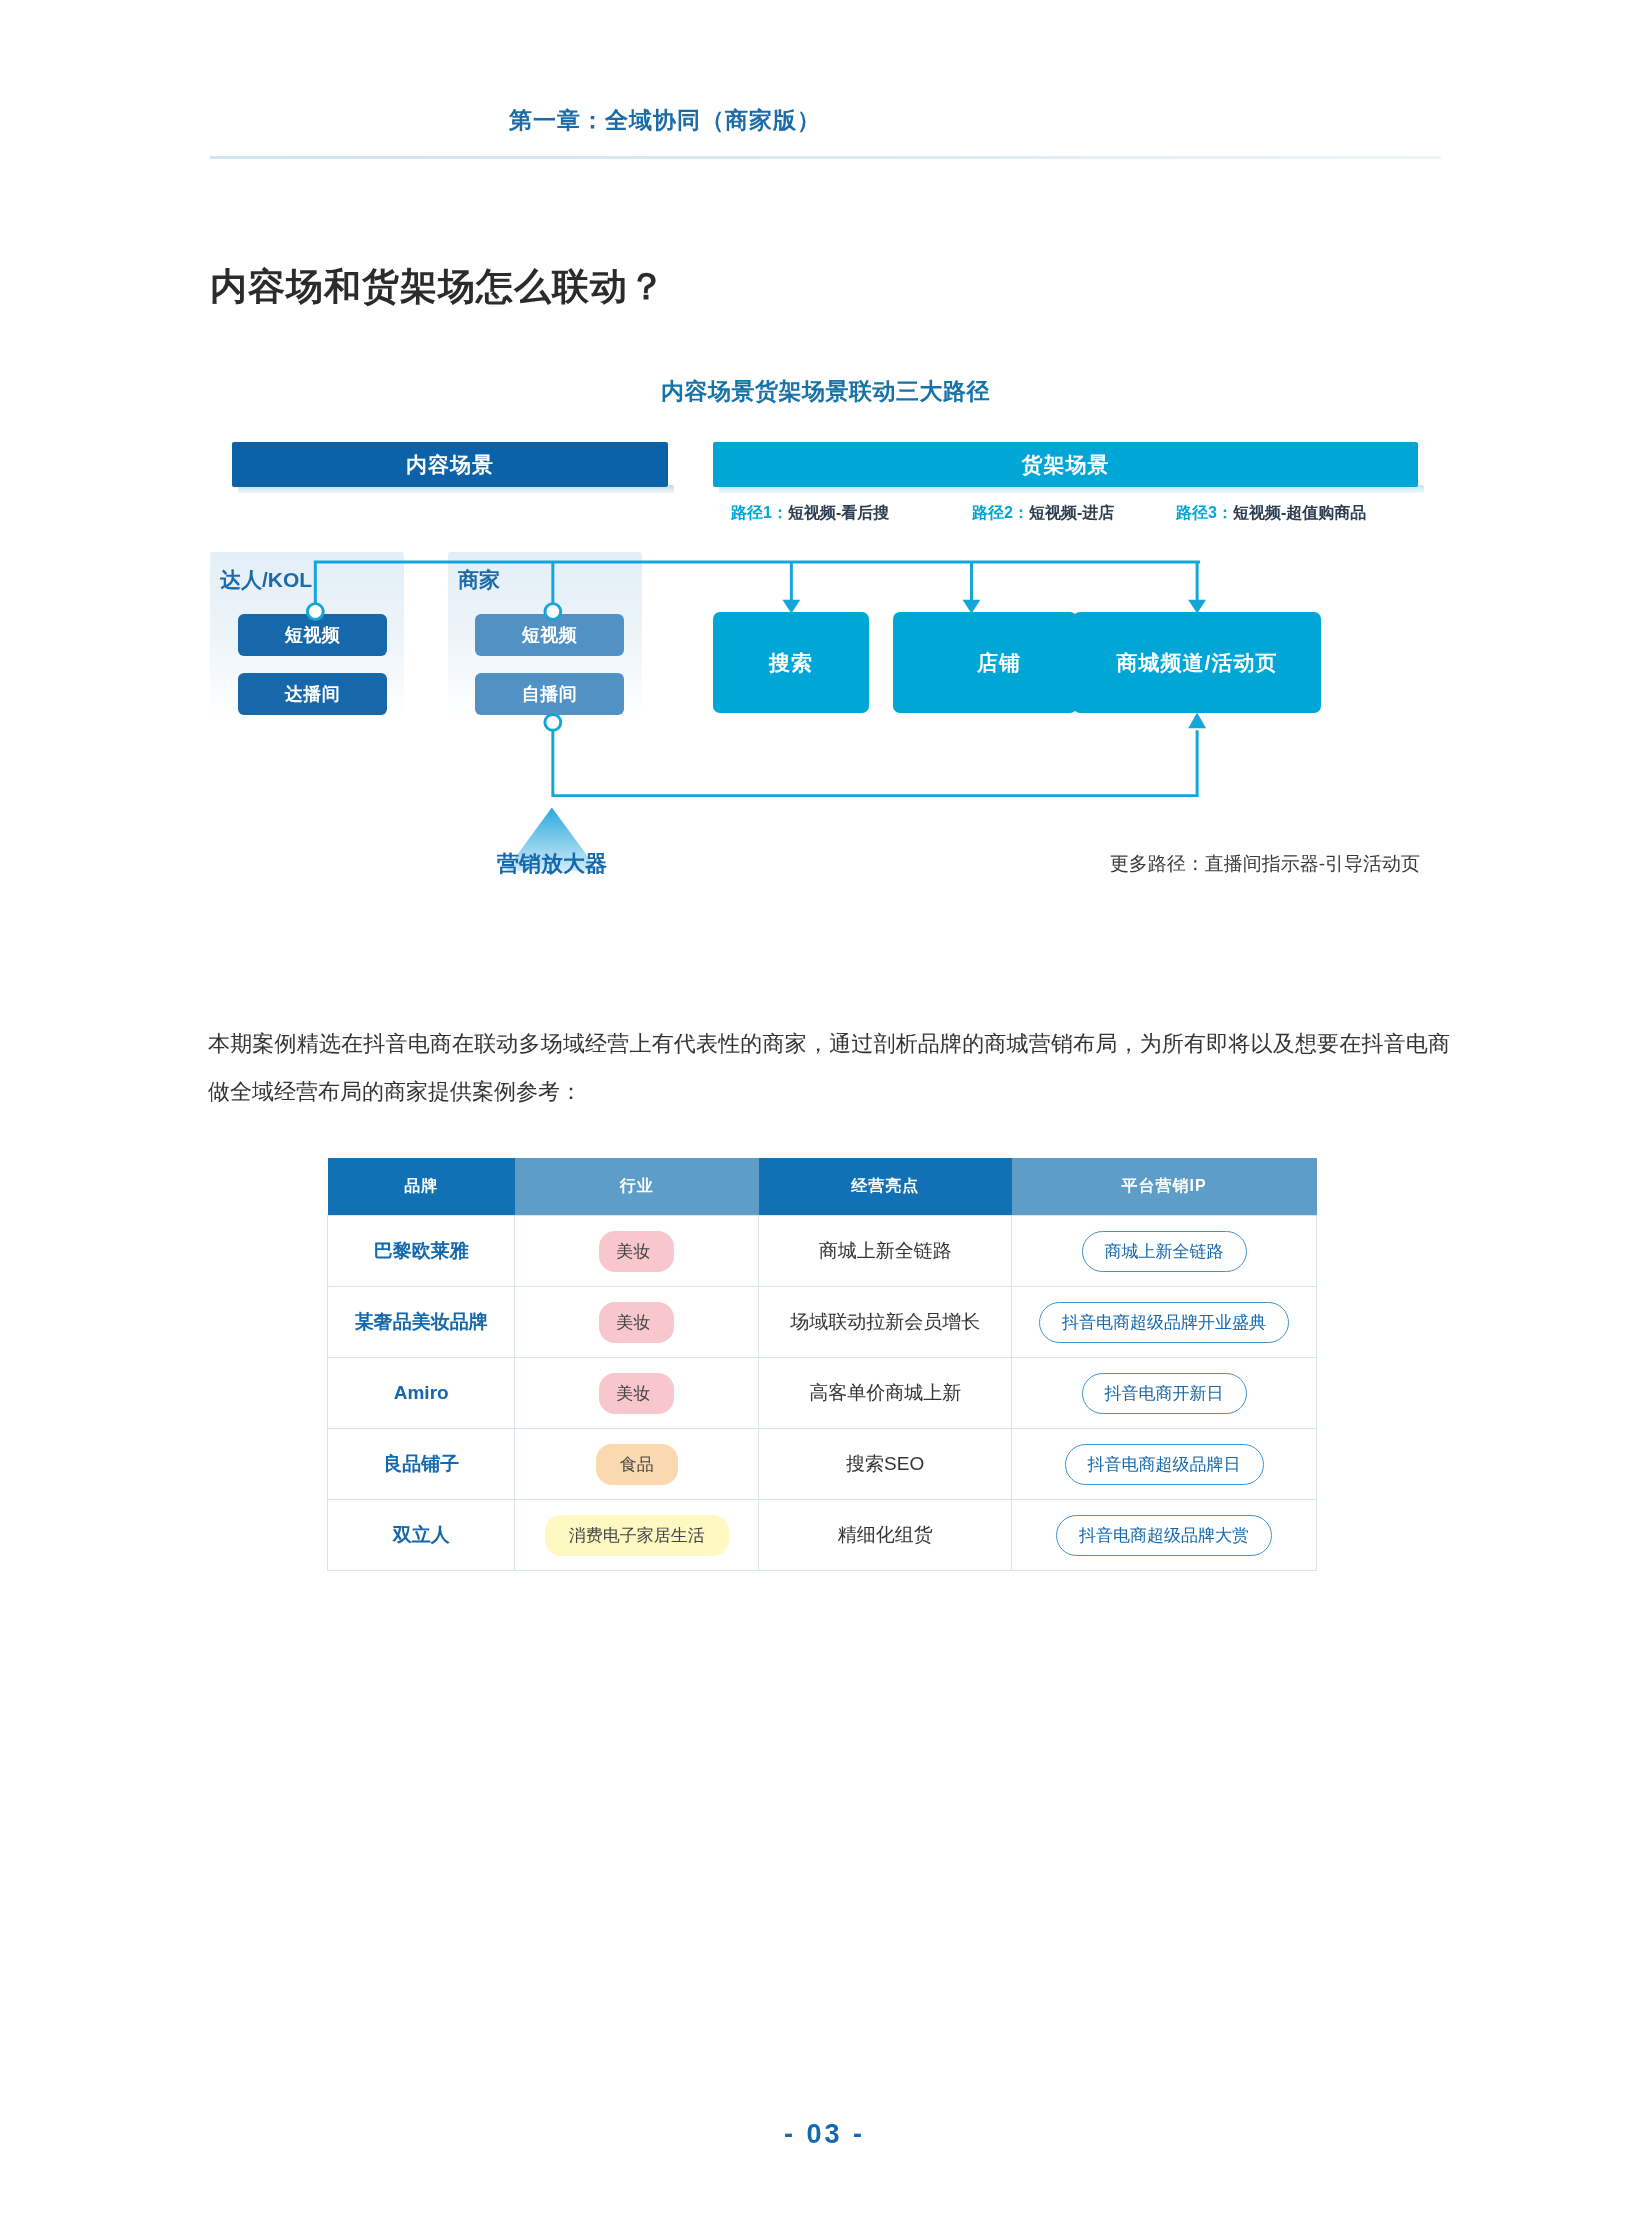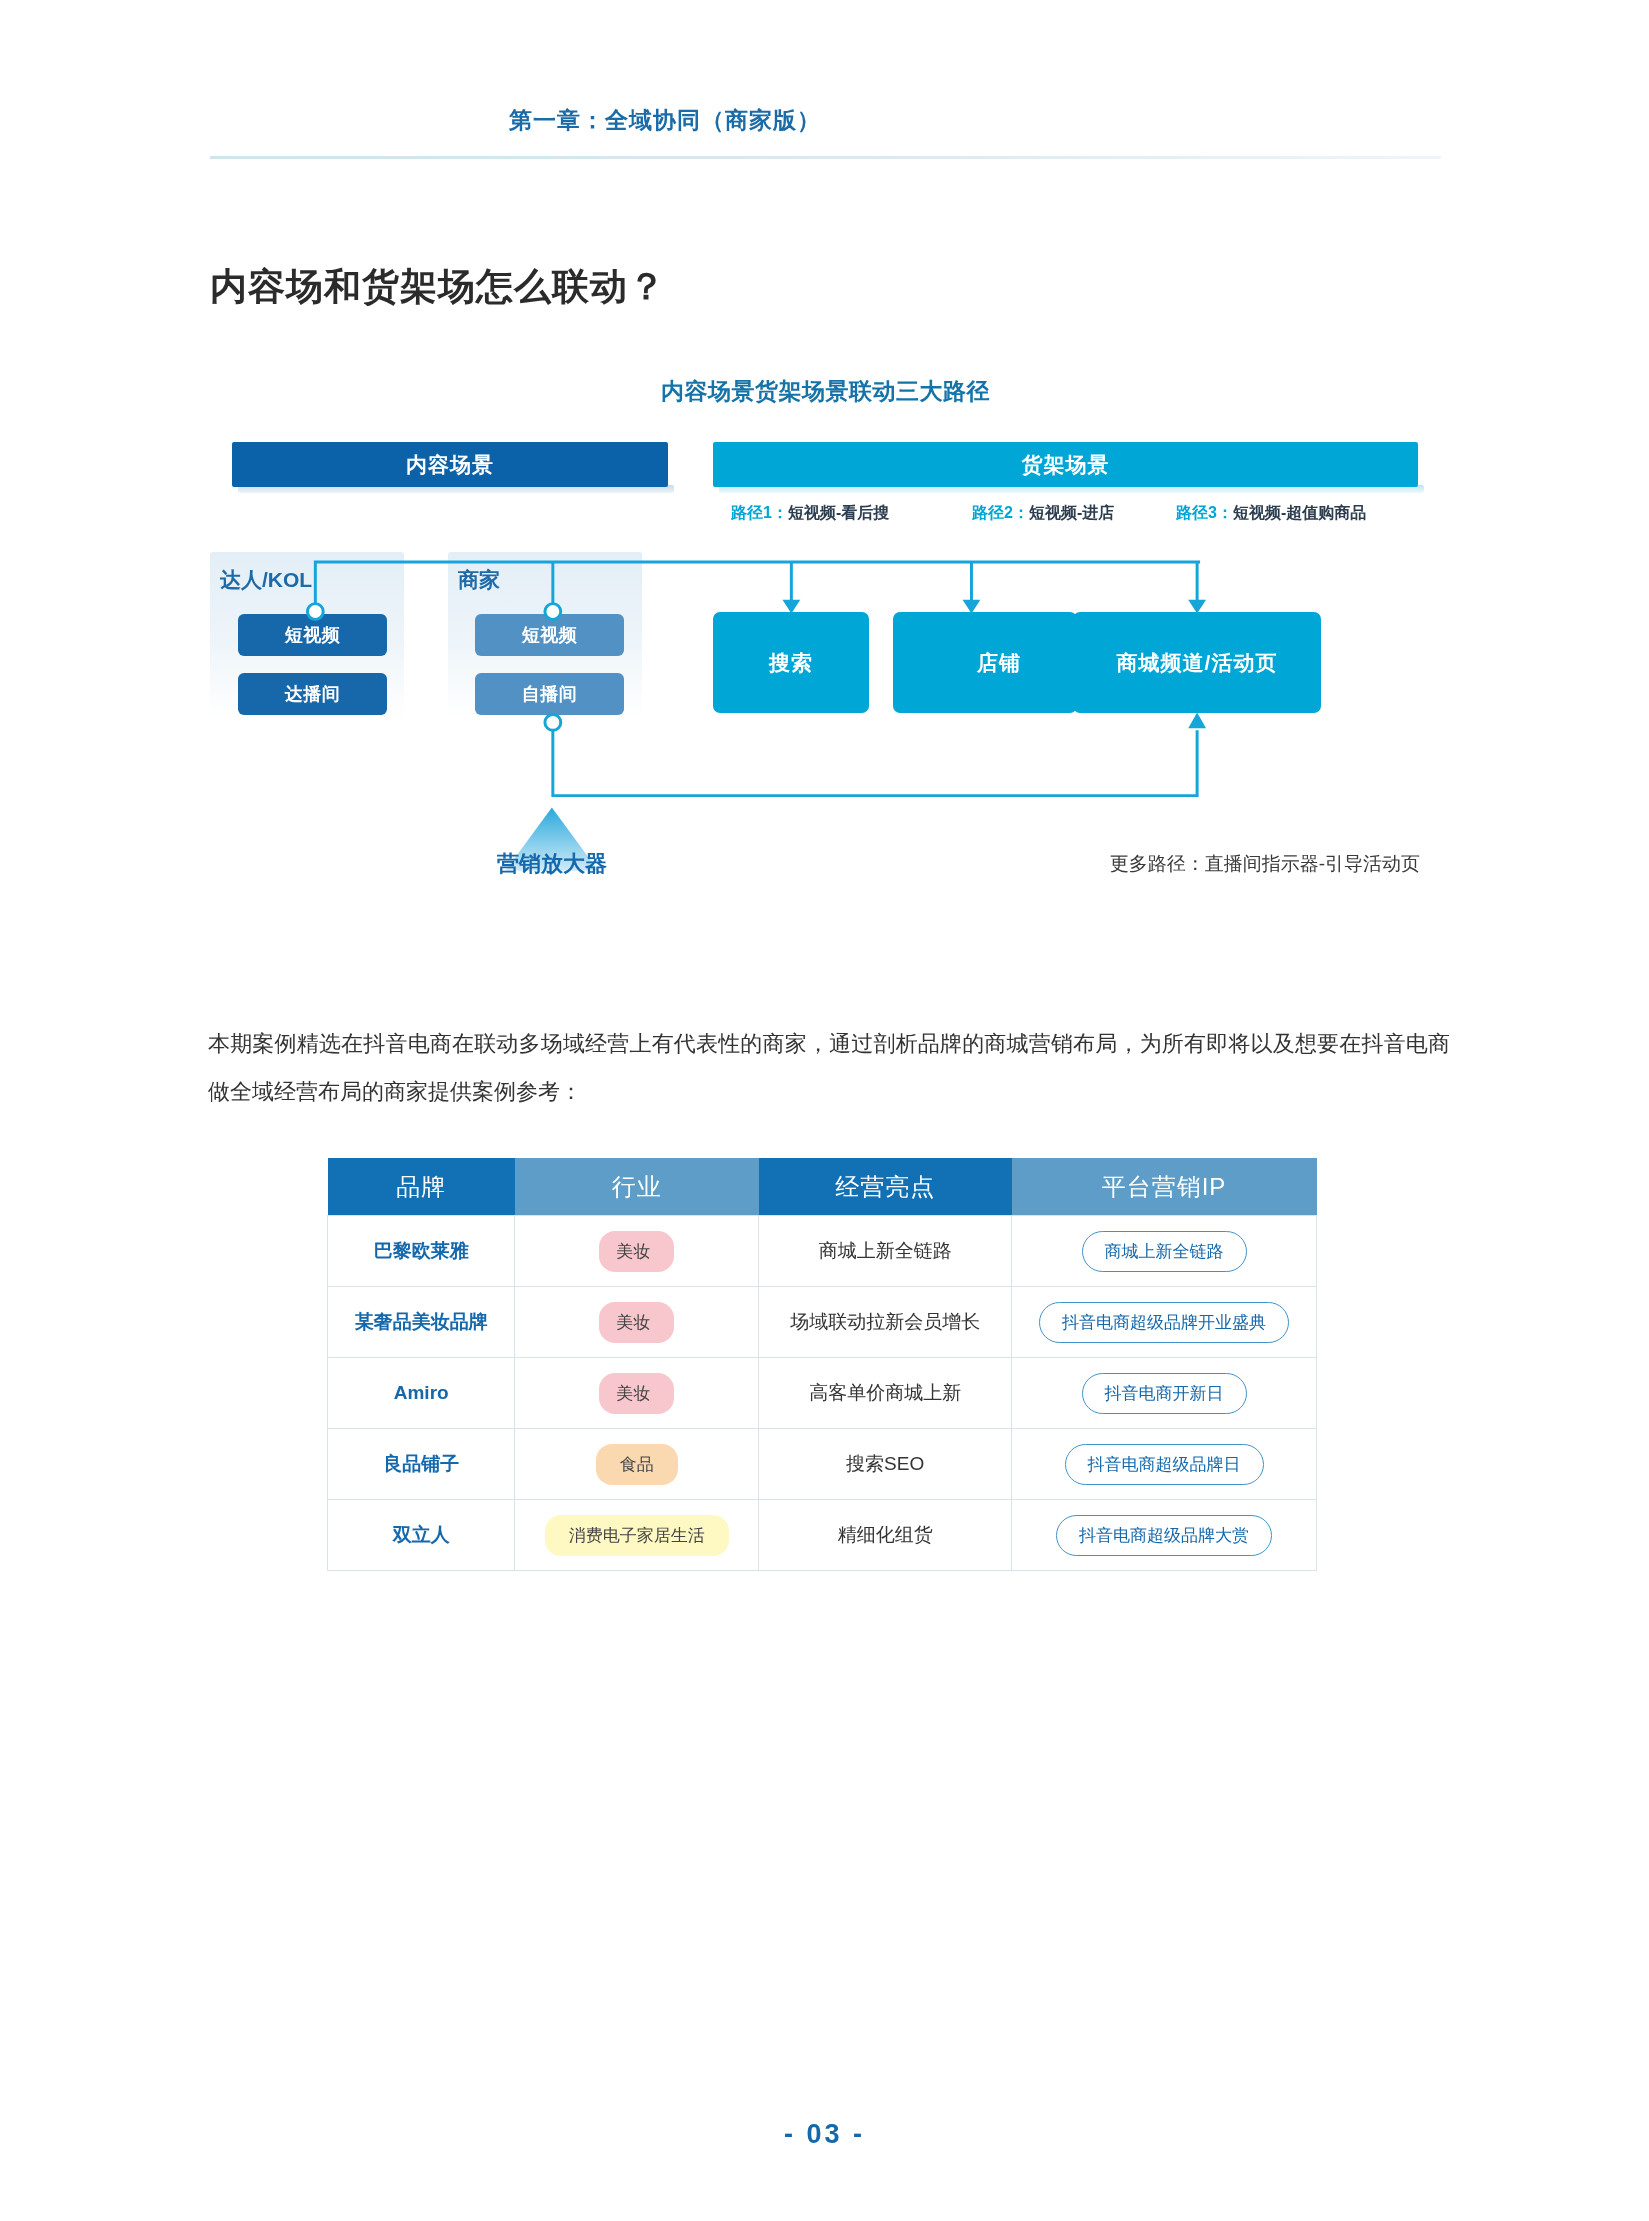--- a/index.html
+++ b/index.html
@@ -113,21 +113,21 @@
     position:absolute;left:208px;top:1020px;width:1242px;
     font-size:22px;line-height:48px;color:#333;text-align:justify;
   }
 
   
   .tbl{
     position:absolute;left:327px;top:1158px;width:990px;
     border-collapse:collapse;
   }
   .tbl th{
-    height:55px;color:#fff;font-size:24px;font-weight:normal;letter-spacing:1px;margin-left:13px;
+    height:55px;color:#fff;font-size:16px;font-weight:bold;letter-spacing:1px;margin-left:13px;
   }
   .tbl th.h-dark{background:#1270b4;}
   .tbl th.h-light{background:#5d9dc8;}
   .tbl td{
     height:68px;border:1px solid #d8e3ea;background:#fff;
     text-align:center;vertical-align:middle;font-size:19px;color:#333;
   }
   .tbl td.brand{color:#1568ab;font-weight:bold;font-size:19px;}
   .pill{
     display:inline-block;padding:9px 24px;border-radius:16px;

